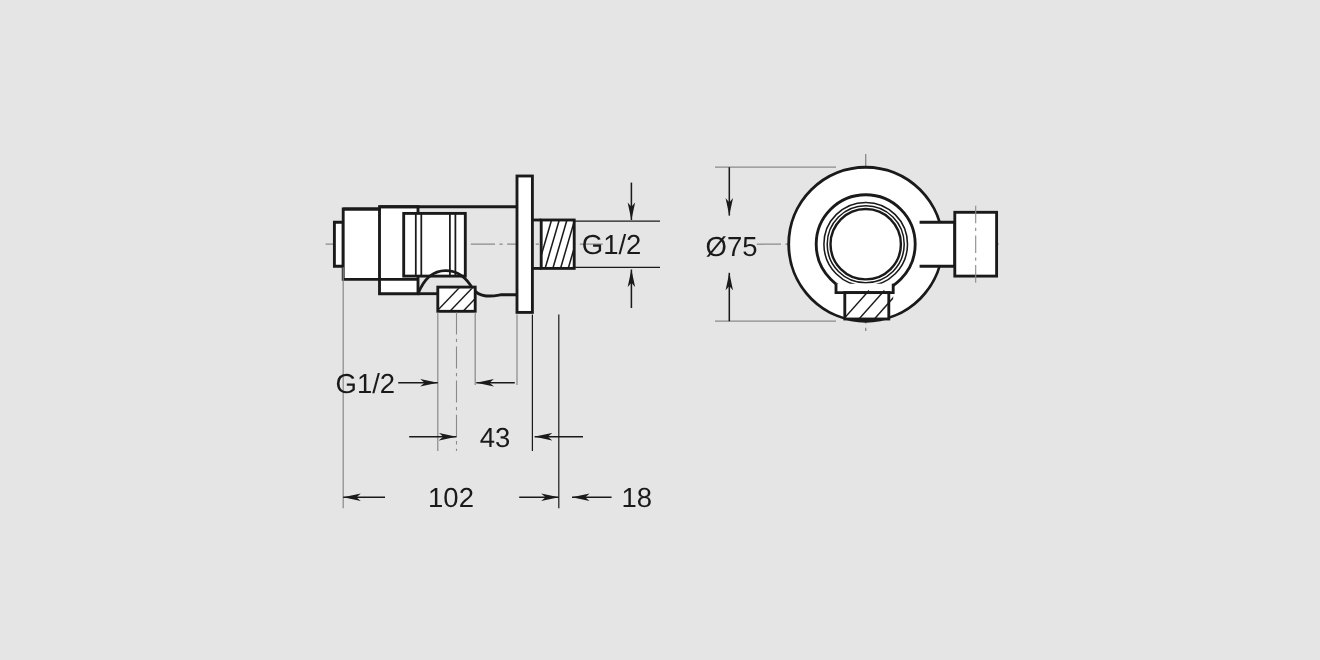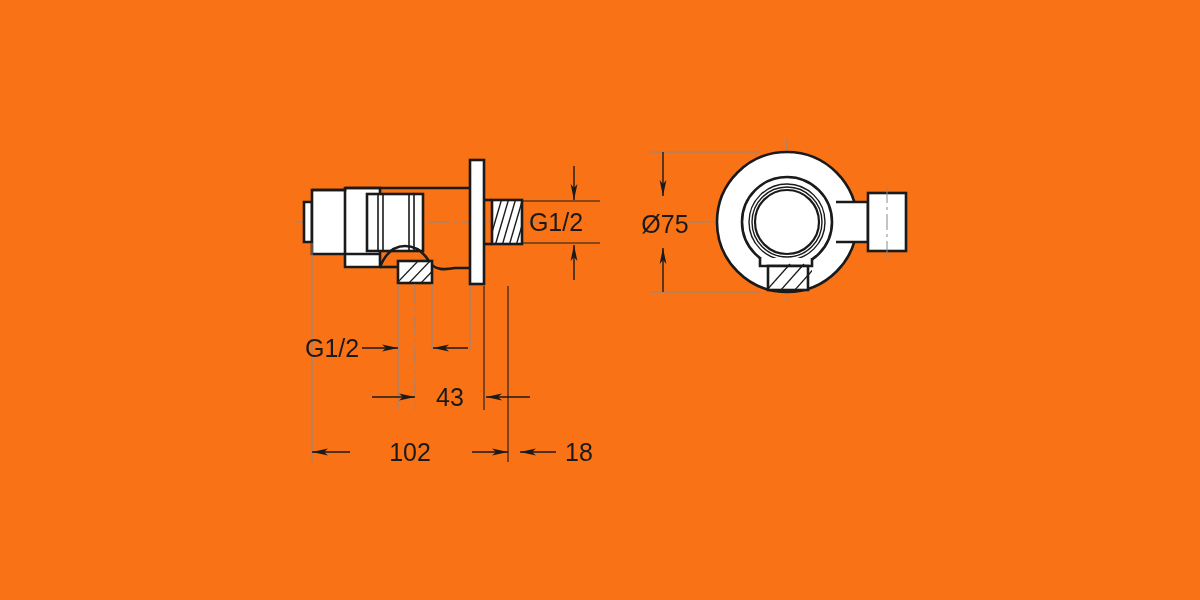--- a/index.html
+++ b/index.html
@@ -4,21 +4,21 @@
 <style>
   html, body {
     margin: 0;
     padding: 0;
     background: #ffffff;
   }
   #page {
     position: relative;
     width: 1200px;
     height: 600px;
-    background: #f97316;
+    background: #e5e5e5;
     font-family: "Liberation Sans", sans-serif;
     overflow: hidden;
     text-align: right;
   }
   #drawing {
     position: absolute;
     left: 0;
     top: 0;
     width: 1200px;
     height: 600px;

